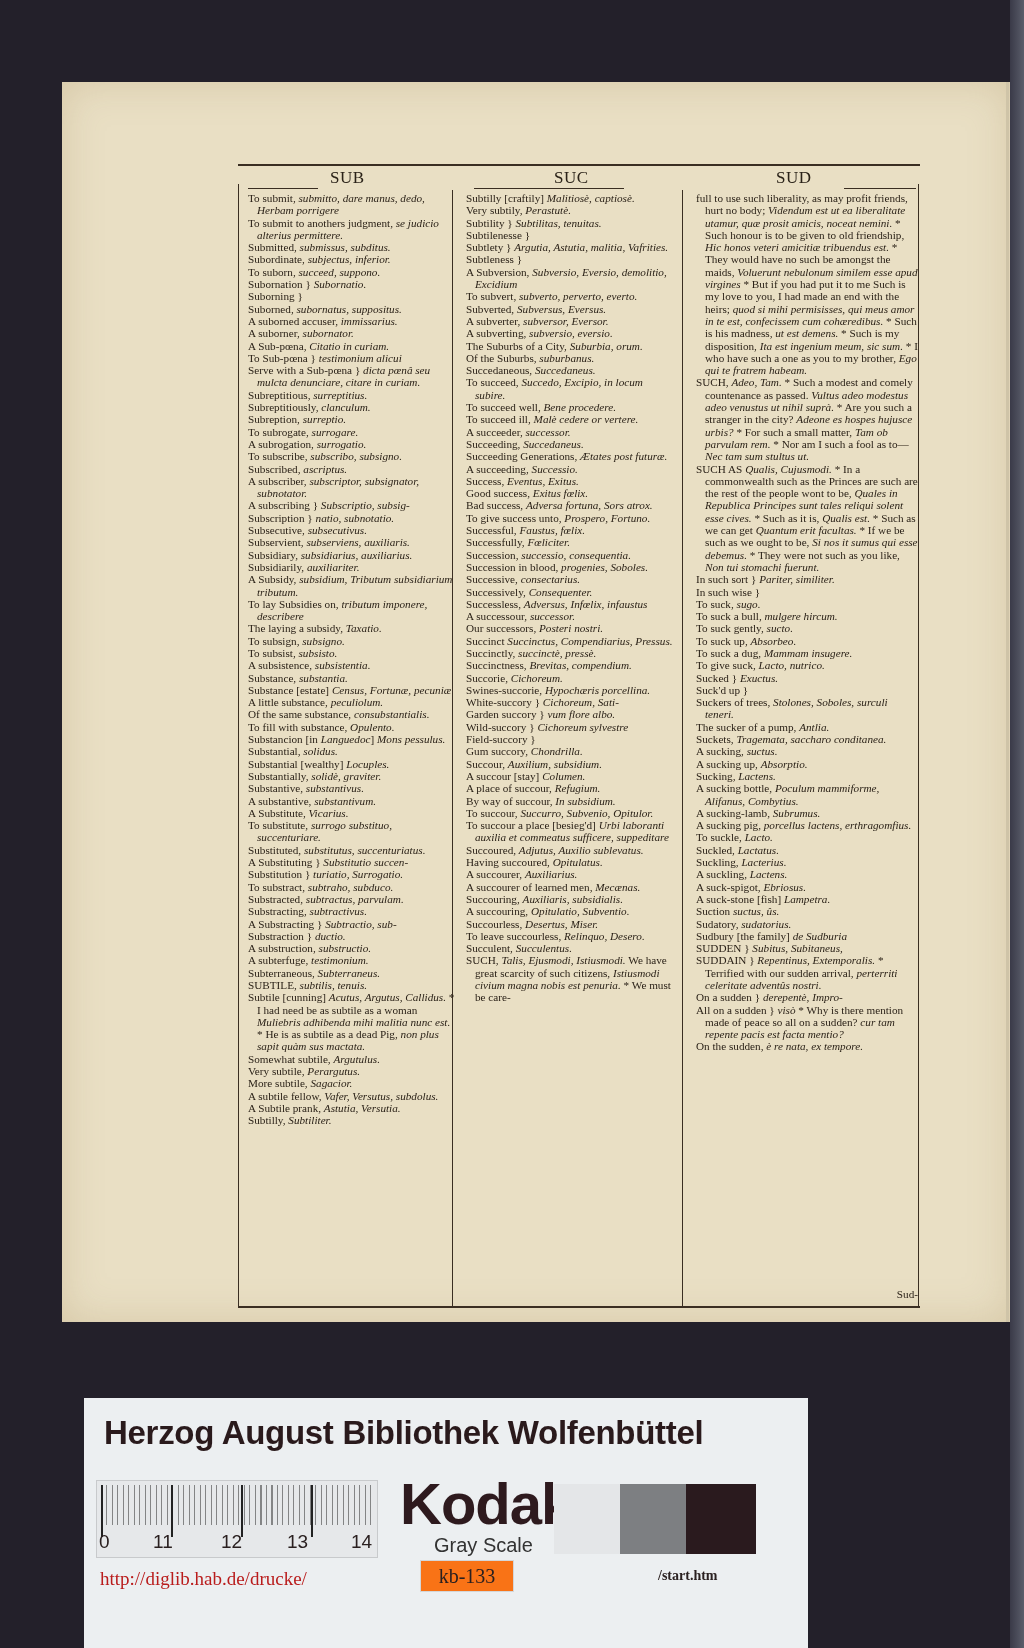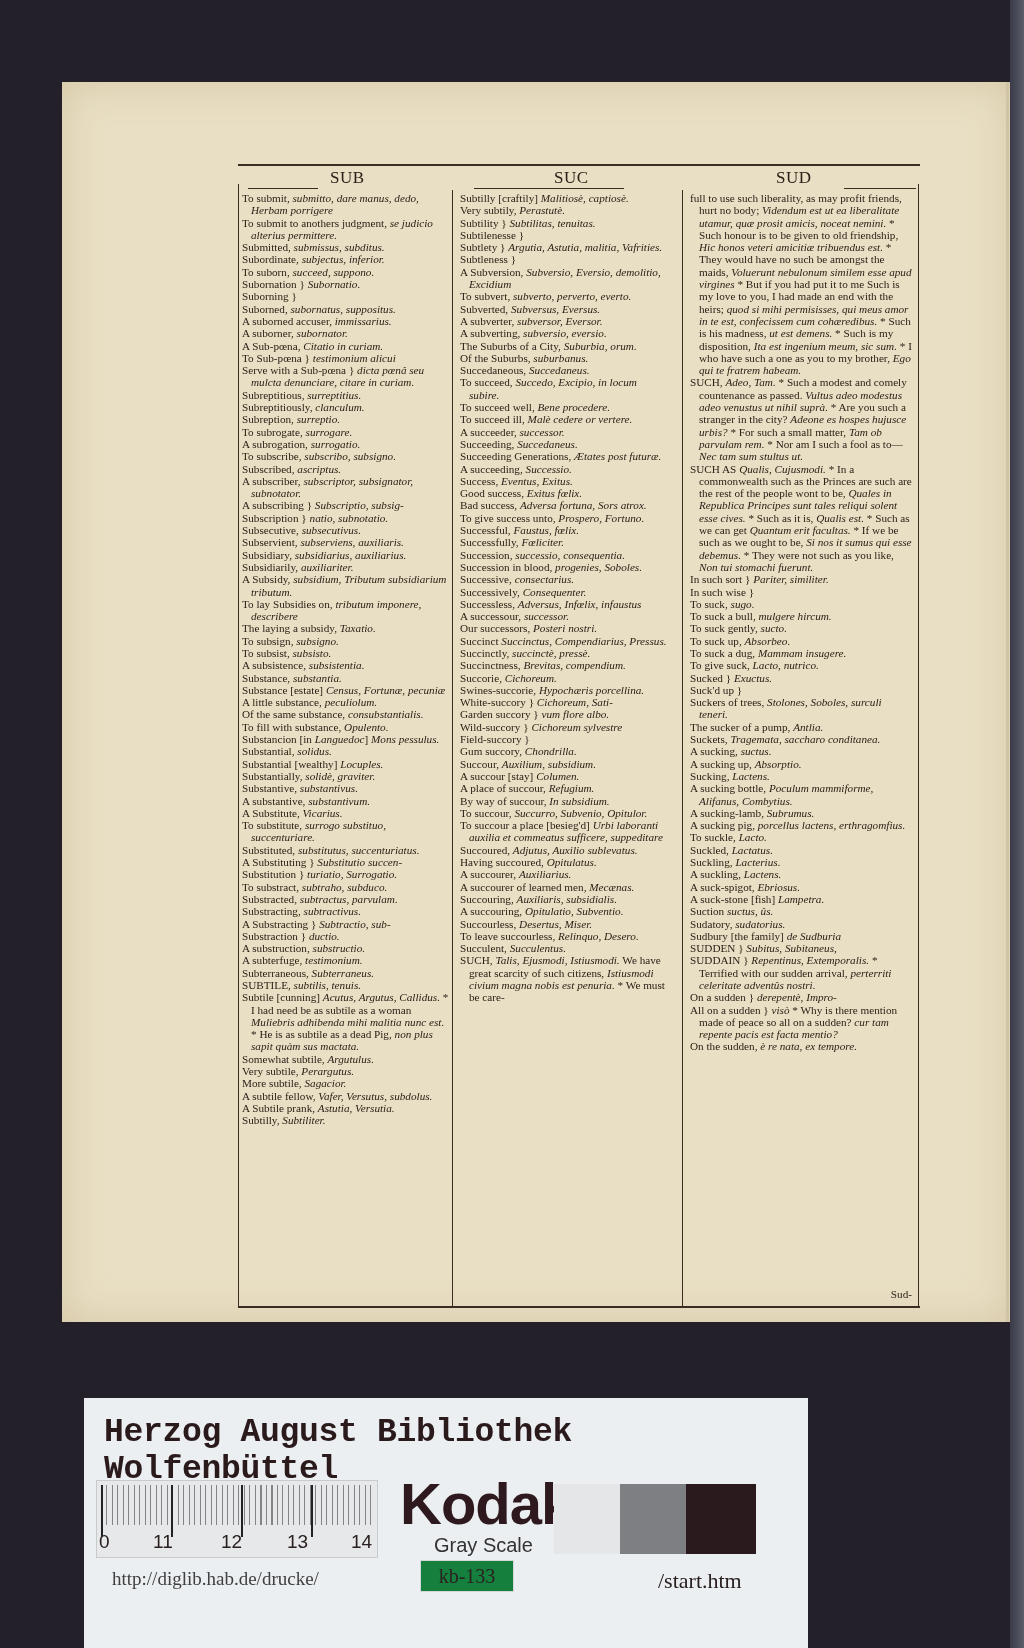--- a/index.html
+++ b/index.html
@@ -42,34 +42,34 @@
   }
   .headword {
     position: absolute; top: 8px; font-size: 17px; color: #2a2218; letter-spacing: 0.5px;
     font-family: "Liberation Serif", serif;
   }
   .head-under {
     position: absolute; top: 28px; height: 1px; background: #3a2e22;
   }
   .column {
     position: absolute; top: 32px; width: 210px;
-    font-size: 11.2px; line-height: 12.3px; color: #2b2218;
+    font-size: 11.2px; line-height: 12.3px; color: #2b2218; margin-left: 6px;
   }
   .entry { margin: 0; padding-left: 9px; text-indent: -9px; white-space: normal; }
   .entry i { font-style: italic; }
   .catch { text-align: right; padding-right: 4px; }
 
   
   .target {
     position: absolute; left: 84px; top: 1398px; width: 724px; height: 250px;
     background: #eceff1;
   }
   .lib-title {
     position: absolute; left: 20px; top: 16px; font-size: 33px; font-weight: bold;
-    color: #2a1a1c; font-family: Liberation Mono, monospace; letter-spacing: -0.3px;
+    color: #2a1a1c; font-family: Liberation Sans, sans-serif; letter-spacing: -0.3px;
   }
   .ruler {
     position: absolute; left: 12px; top: 82px; width: 280px; height: 76px;
     background: #e6e8ea; border: 1px solid #c8cacc;
   }
   .ruler-ticks {
     position: absolute; left: 4px; top: 4px; width: 272px; height: 40px;
     background: repeating-linear-gradient(90deg,#333 0 1px,transparent 1px 5.5px);
     opacity: 0.55;
   }
@@ -84,28 +84,28 @@
     position: absolute; left: 316px; top: 72px; font-family: "Liberation Sans", sans-serif;
     font-size: 58px; font-weight: bold; color: #2e1a1e; letter-spacing: -1px;
   }
   .grayscale-label {
     position: absolute; left: 350px; top: 136px; font-family: "Liberation Sans", sans-serif;
     font-size: 20px; color: #333;
   }
   .swatch { position: absolute; top: 86px; height: 70px; }
   .kb-box {
     position: absolute; left: 336px; top: 162px; width: 92px; height: 30px;
-    background: #15803d; border: 1px solid #d4d6d8;
+    background: #f97316; border: 1px solid #d4d6d8;
     font-size: 20px; text-align: center; line-height: 30px; color: #2a2020;
   }
   .url-left {
-    position: absolute; left: 28px; top: 170px; font-size: 19px; color: #404040;
+    position: absolute; left: 16px; top: 170px; font-size: 19px; color: #b91c1c;
   }
   .url-right {
-    position: absolute; left: 574px; top: 170px; font-size: 22px; color: #2a2020;
+    position: absolute; left: 574px; top: 170px; font-size: 14px; color: #2a2020; font-weight: bold;
   }
 </style>
 </head>
 <body>
 
 <div class="scan-bg-right"></div>
 
 <div class="page"></div>
 <div class="page-fold"></div>
 

